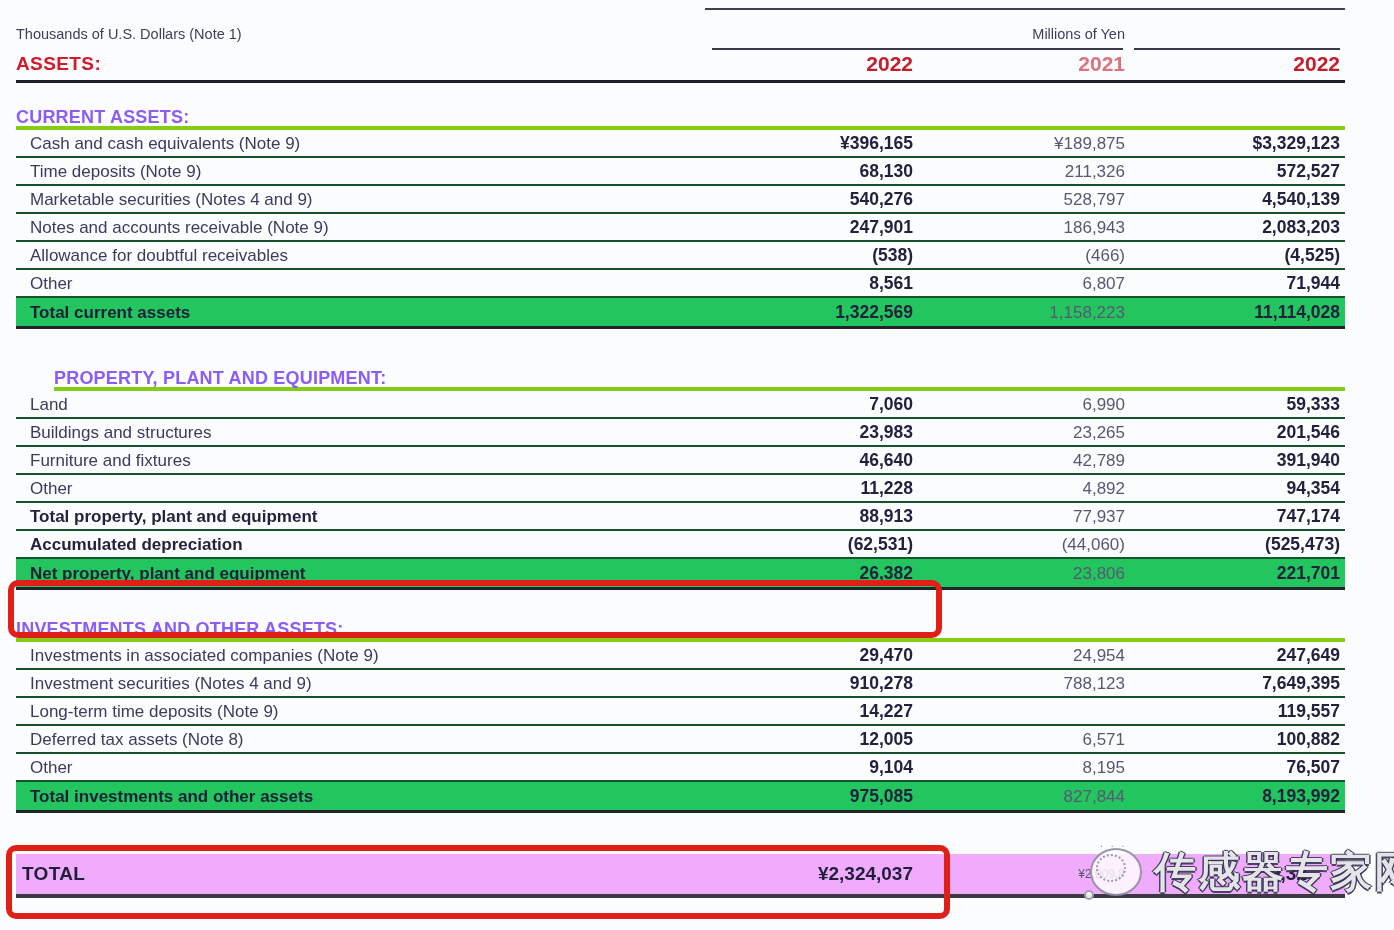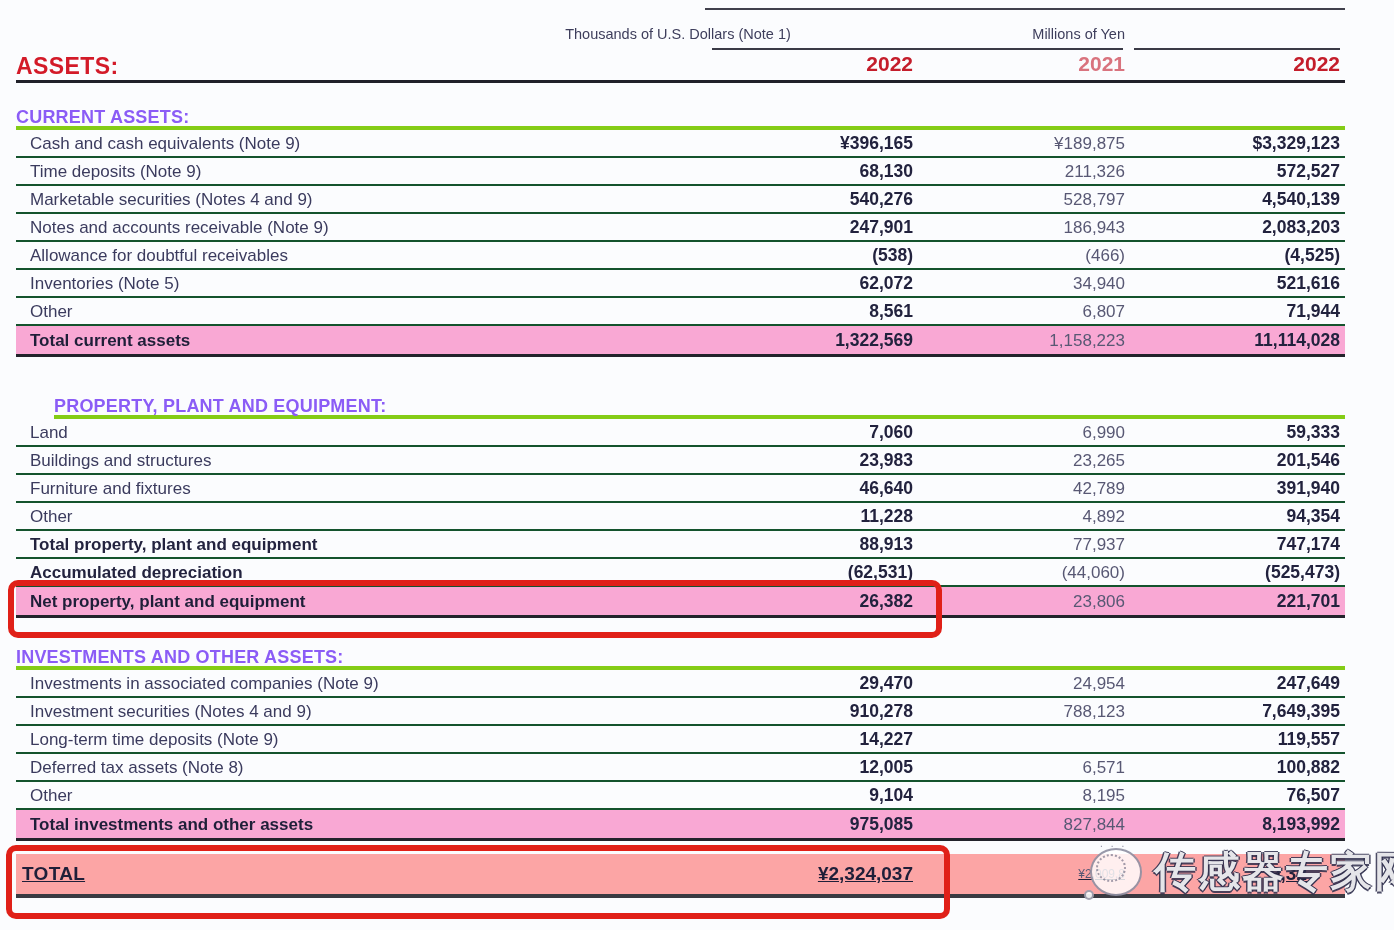--- a/index.html
+++ b/index.html
@@ -2,51 +2,51 @@
 <html><head>
 <meta charset="utf-8">
 <style>
   html,body{margin:0;padding:0;}
   body{font-family:"Liberation Sans", sans-serif; background:#ffffff;}
   .page{position:relative;width:1394px;height:930px;background:#fbfcfe;overflow:hidden;}
 
   
   .topline{position:absolute;top:8px;left:705px;width:640px;height:2px;background:#40404c;}
   .units-yen{position:absolute;top:26px;left:16px;width:1109px;text-align:right;font-size:14.5px;color:#3e3e5c;}
-  .units-usd{position:absolute;top:26px;left:16px;width:1324px;text-align:center;font-size:14.5px;color:#3e3e5c;}
+  .units-usd{position:absolute;top:26px;left:16px;width:1324px;text-align:left;font-size:14.5px;color:#3e3e5c;}
   .rule-yen{position:absolute;top:48px;left:712px;width:411px;height:2px;background:#3a3a46;}
   .rule-usd{position:absolute;top:48px;left:1134px;width:206px;height:2px;background:#3a3a46;}
-  .assets-title{position:absolute;top:53px;left:16px;font-size:23px;font-weight:bold;color:#d31a28;letter-spacing:.4px;}
+  .assets-title{position:absolute;top:53px;left:16px;font-size:19px;font-weight:bold;color:#d31a28;letter-spacing:.4px;}
   .yearhead{position:absolute;top:52px;left:16px;text-align:right;font-size:21px;font-weight:bold;color:#c41d2b;}
   .yh-2022a{width:897px;}
   .yh-2021{width:1109px;font-weight:600;color:#d9737e;}
   .yh-2022b{width:1324px;}
   .headrule{position:absolute;top:80px;left:16px;width:1329px;height:3px;background:#202029;}
 
   
   .table{position:absolute;top:100px;left:16px;width:1329px;}
   .sec-heading{height:30px;line-height:34px;font-weight:bold;font-size:18px;color:#8b5cf6;
                border-bottom:4px solid #84cc16;letter-spacing:.2px;box-sizing:border-box;}
   .sec-2{margin-top:32px;margin-left:38px;}
   .sec-3{margin-top:22px;}
   .row{display:flex;height:28px;line-height:27px;border-bottom:2px solid #14532d;
        font-size:17px;box-sizing:border-box;align-items:center;}
   .row .label{flex:1;padding-left:14px;color:#3b3b5e;}
   .row .v2022{width:213px;text-align:right;font-weight:bold;color:#22223e;font-size:17.5px;}
   .row .v2021{width:212px;text-align:right;font-weight:400;color:#585874;font-size:17px;}
   .row .vusd{width:220px;text-align:right;font-weight:bold;color:#22223e;font-size:17.5px;
              padding-right:5px;box-sizing:border-box;}
   .row.boldlabel .label{font-weight:bold;color:#23233f;}
-  .row.total{background:#f9a8d4;height:31px;border-bottom:3px solid #23232b;}
+  .row.total{background:#22c55e;height:31px;border-bottom:3px solid #23232b;}
   .row.total .label{font-weight:bold;color:#1f1f39;}
 
   
-  .grand-total{position:absolute;top:854px;left:16px;width:1329px;height:44px;background:#fca5a5;
+  .grand-total{position:absolute;top:854px;left:16px;width:1329px;height:44px;background:#f0abfc;
                border-bottom:4px solid #3a3a42;display:flex;align-items:center;box-sizing:border-box;
-               font-size:19px;font-weight:bold;color:#1f1f39;text-decoration:underline;}
+               font-size:19px;font-weight:bold;color:#1f1f39;}
   .grand-total .gt-label{flex:1;padding-left:6px;letter-spacing:.3px;}
   .grand-total .gt-v2022{width:213px;text-align:right;}
   .grand-total .gt-v2021{width:212px;text-align:right;font-weight:400;color:#585874;font-size:12px;}
   .grand-total .gt-vusd{width:220px;text-align:right;padding-right:38px;box-sizing:border-box;}
 
   
   .hl-box{position:absolute;border:6px solid #e02018;border-radius:10px;pointer-events:none;}
   .hl-net{top:580px;left:8px;width:922px;height:46px;}
   .hl-total{top:845px;left:6px;width:932px;height:62px;}
 
@@ -109,26 +109,20 @@
       <div class="v2021">186,943</div>
       <div class="vusd">2,083,203</div>
     </div>
     <div class="row">
       <div class="label">Allowance for doubtful receivables</div>
       <div class="v2022">(538)</div>
       <div class="v2021">(466)</div>
       <div class="vusd">(4,525)</div>
     </div>
     <div class="row">
-      <div class="label">Inventories (Note 5)</div>
-      <div class="v2022">62,072</div>
-      <div class="v2021">34,940</div>
-      <div class="vusd">521,616</div>
-    </div>
-    <div class="row">
       <div class="label">Other</div>
       <div class="v2022">8,561</div>
       <div class="v2021">6,807</div>
       <div class="vusd">71,944</div>
     </div>
     <div class="row total">
       <div class="label">Total current assets</div>
       <div class="v2022">1,322,569</div>
       <div class="v2021">1,158,223</div>
       <div class="vusd">11,114,028</div>

